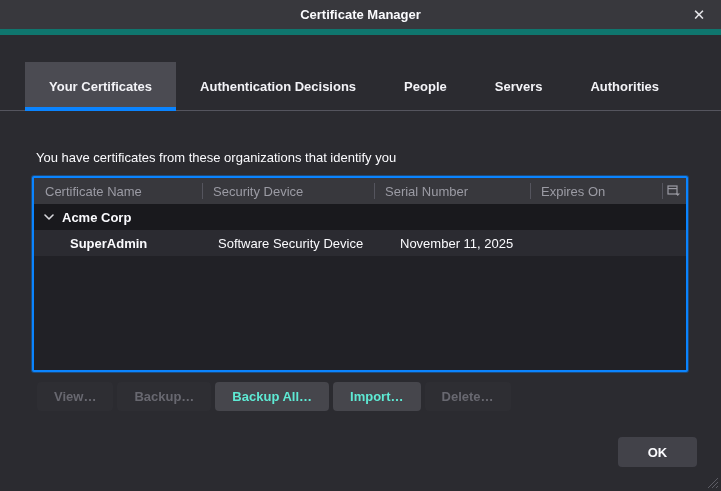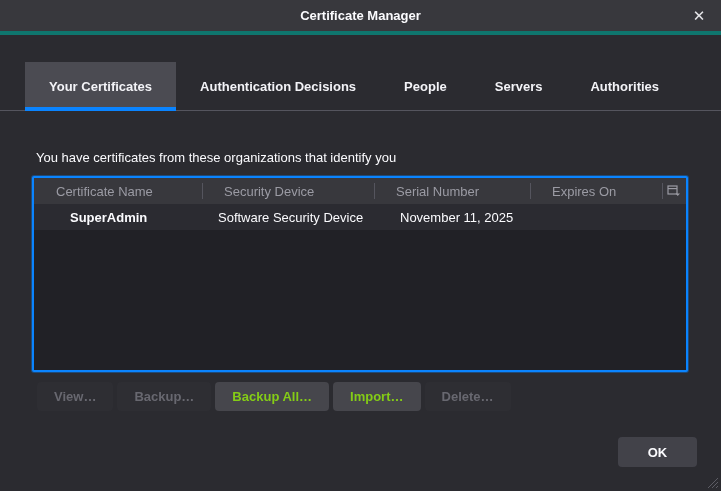--- a/index.html
+++ b/index.html
@@ -8,21 +8,21 @@
 
   .dialog {
     position:relative; width:721px; height:491px;
     background:#2b2b30; overflow:hidden;
     color:#fbfbfe; font-size:13px;
   }
 
   
   .titlebar {
     position:absolute; top:0; left:0; right:0; height:35px;
-    background:#38383d; border-bottom:4px solid #0f766e;
+    background:#38383d; border-bottom:6px solid #0f766e;
     display:flex; align-items:center; justify-content:center;
   }
   .titlebar .title { font-weight:700; font-size:13px; color:#fbfbfe; }
   .close-btn {
     position:absolute; right:11px; top:50%; transform:translateY(-50%);
     width:22px; height:22px; display:flex; align-items:center; justify-content:center;
     color:#e6e6ea; font-size:15px; cursor:default; background:transparent; border:none;
   }
 
   
@@ -49,42 +49,42 @@
     position:absolute; left:32px; top:176px; width:656px; height:196px;
     border:2px solid #0a84ff; border-radius:2px;
     box-shadow:0 0 0 1px rgba(10,132,255,.35);
     background:#212126; display:flex; flex-direction:column; overflow:hidden;
   }
   .trow {
     display:grid; grid-template-columns:168px 172px 156px 1fr 24px;
     height:26px; flex:0 0 26px; align-items:center;
   }
   .thead { background:#38383d; color:#9b9ba4; }
-  .thead .hcell { position:relative; padding-left:22px; height:100%; display:flex; align-items:center; overflow:hidden; white-space:nowrap; }
+  .thead .hcell { position:relative; padding-left:11px; height:100%; display:flex; align-items:center; overflow:hidden; white-space:nowrap; }
   .thead .hcell + .hcell::before {
     content:""; position:absolute; left:0; top:5px; bottom:5px; width:1px; background:#55555e;
   }
   .colpicker { display:flex; align-items:center; justify-content:center; height:100%; position:relative; }
   .colpicker::before { content:""; position:absolute; left:0; top:5px; bottom:5px; width:1px; background:#55555e; }
 
   .row-group { display:flex; align-items:center; height:26px; flex:0 0 26px; background:#19191d; font-weight:600; padding-left:10px; }
   .row-group .chev { display:flex; align-items:center; margin-right:8px; }
   .row-cert { background:#2b2b31; font-weight:500;gap:10px; }
   .row-cert .cell { padding-left:6px; white-space:nowrap; overflow:hidden; text-overflow:ellipsis; }
   .row-cert .cell.name { padding-left:36px; font-weight:600; }
   .tfill { flex:1 1 auto; background:#212126; }
 
   
   .actions {
     position:absolute; left:37px; top:382px; display:flex; gap:4px;
   }
   .btn {
     height:29px; padding:0 17px; border:none; border-radius:4px;
     font-family:inherit; font-size:13px; font-weight:600;
-    background:#46464c; color:#84cc16; white-space:nowrap;
+    background:#46464c; color:#5eead4; white-space:nowrap;
   }
   .btn.disabled { background:#2e2e33; color:#686870; }
 
   
   .ok-btn {
     position:absolute; right:24px; top:437px; width:79px; height:30px;
     background:#424249; color:#fbfbfe; font-weight:700; font-size:13px;
     border:none; border-radius:4px; font-family:Liberation Sans, sans-serif;
   }
   .resize-grip { position:absolute; right:2px; bottom:2px; width:17px; height:17px; }
@@ -127,20 +127,28 @@
       <div class="hcell">Expires On</div>
       <div class="colpicker">
         <svg width="14" height="12" viewBox="0 0 14 12">
           <rect x="1" y="1" width="9" height="8" fill="none" stroke="#9b9ba4" stroke-width="1.2"></rect>
           <line x1="1" y1="3.6" x2="10" y2="3.6" stroke="#9b9ba4" stroke-width="1.2"></line>
           <path d="M8.5 8.5 L13 8.5 L10.75 11 Z" fill="#9b9ba4"></path>
         </svg>
       </div>
     </div>
 
+    <div class="row-group">
+      <span class="chev">
+        <svg width="10" height="6" viewBox="0 0 10 6">
+            <polyline points="1,1 5,5 9,1" fill="none" stroke="#d7d7dc" stroke-width="1.6" stroke-linecap="round" stroke-linejoin="round"></polyline>
+          </svg>
+      </span>
+      <span>Acme Corp</span>
+    </div>
 
     <div class="trow row-cert">
       <div class="cell name">SuperAdmin</div>
       <div class="cell">Software Security Device</div>
       <div class="cell">November 11, 2025</div>
       <div class="cell"></div>
     </div>
 
     <div class="tfill"></div>
   </div>

